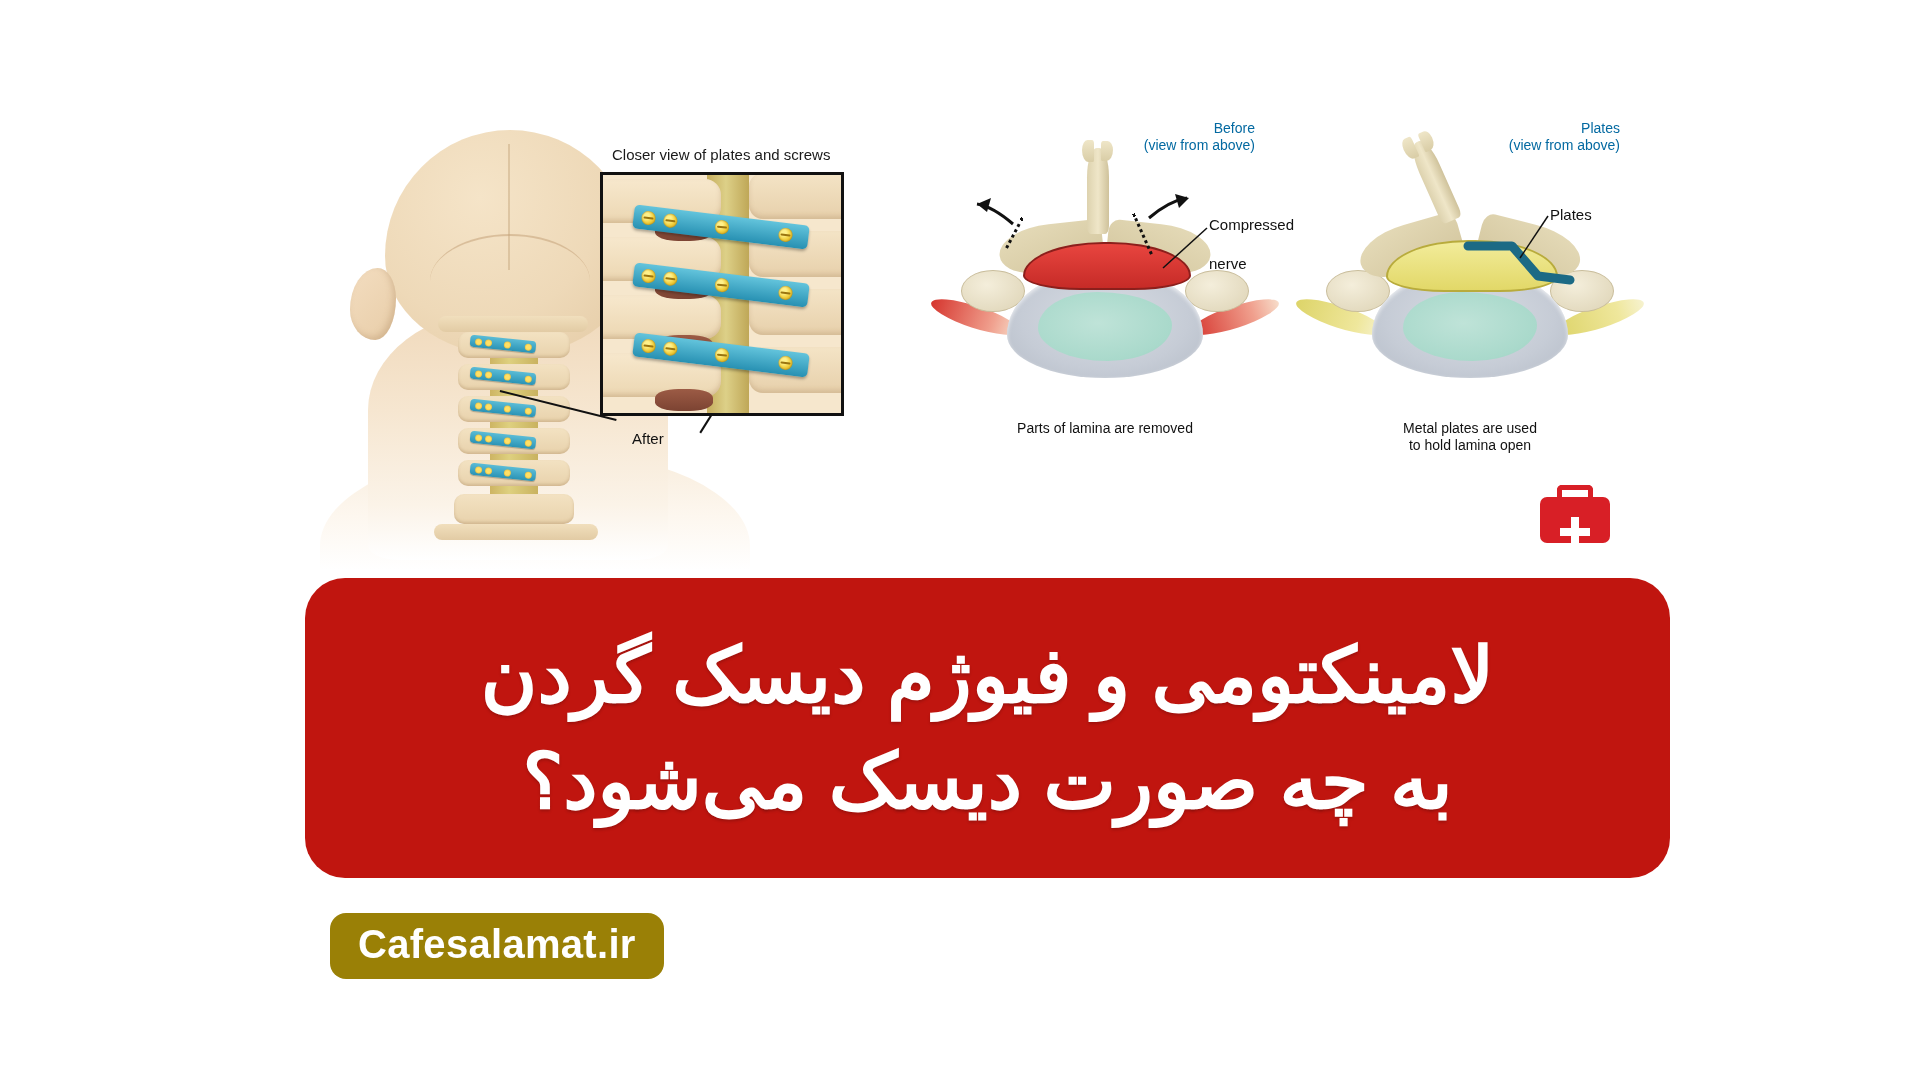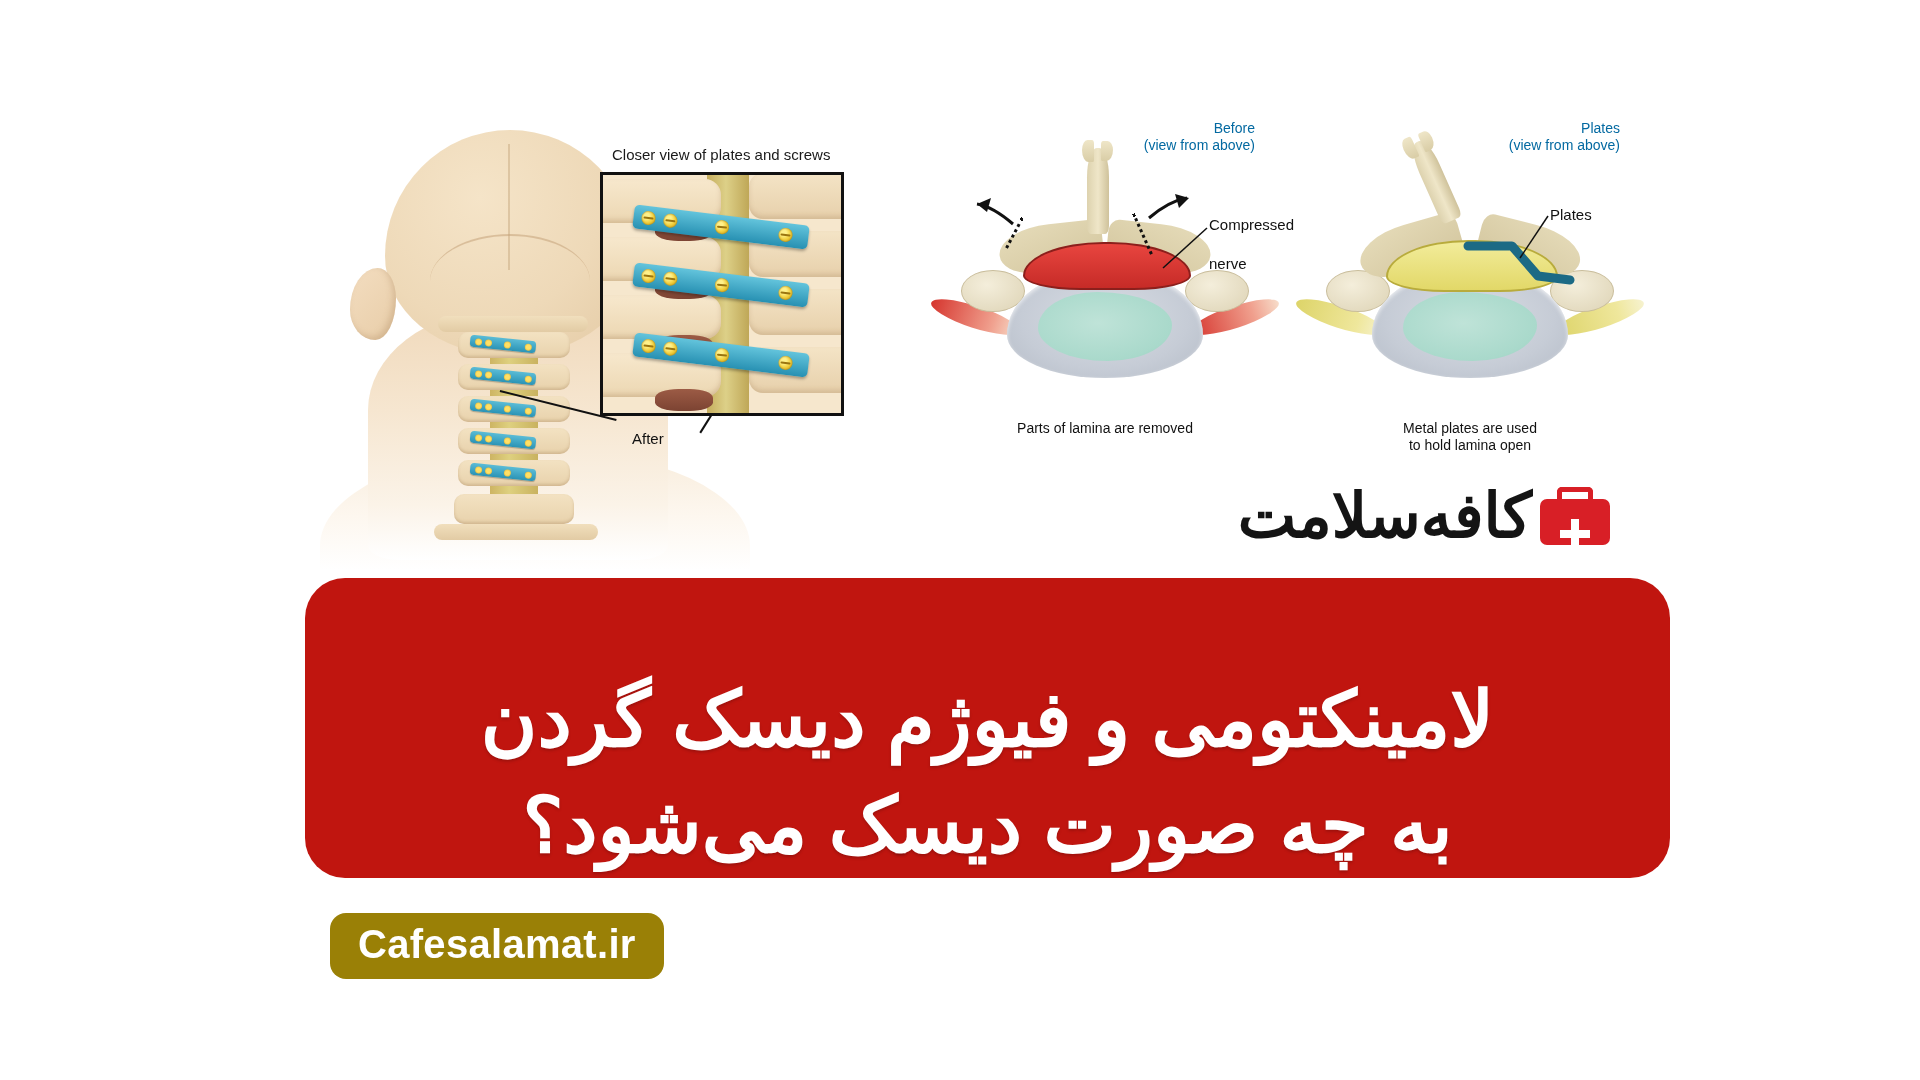--- a/index.html
+++ b/index.html
@@ -216,21 +216,21 @@
     background:#d81f26;border-radius:7px;
   }
   .logo-bag .cross-v,.logo-bag .cross-h{position:absolute;background:#fff;}
   .logo-bag .cross-v{left:31px;top:20px;width:8px;height:30px;}
   .logo-bag .cross-h{left:20px;top:31px;width:30px;height:8px;}
 
   
   .title-box{
     position:absolute;left:305px;top:578px;width:1365px;height:300px;
     background:#c0150f;border-radius:40px;
-    display:flex;align-items:flex-end;justify-content:center;
+    display:flex;align-items:center;justify-content:center;
   }
   .title-text{
     color:#fff;font-size:77px;font-weight:bold;line-height:1.38;
     text-align:center;direction:rtl;padding:0 40px;
     text-shadow:0 2px 3px rgba(0,0,0,.18);
   }
   .title-text span{display:block;}
 
   
   .url-badge{
@@ -407,21 +407,20 @@
   </div>
 
   <div class="logo">
     <div class="logo-bag">
       <div class="handle"></div>
       <div class="body">
         <div class="cross-v"></div>
         <div class="cross-h"></div>
       </div>
     </div>
-    <div class="logo-text">کافه‌سلامت</div>
   </div>
 
   <div class="title-box">
     <div class="title-text">
       <span>لامینکتومی و فیوژم دیسک گردن</span>
       <span>به چه صورت دیسک می‌شود؟</span>
     </div>
   </div>
 
   <div class="url-badge">

